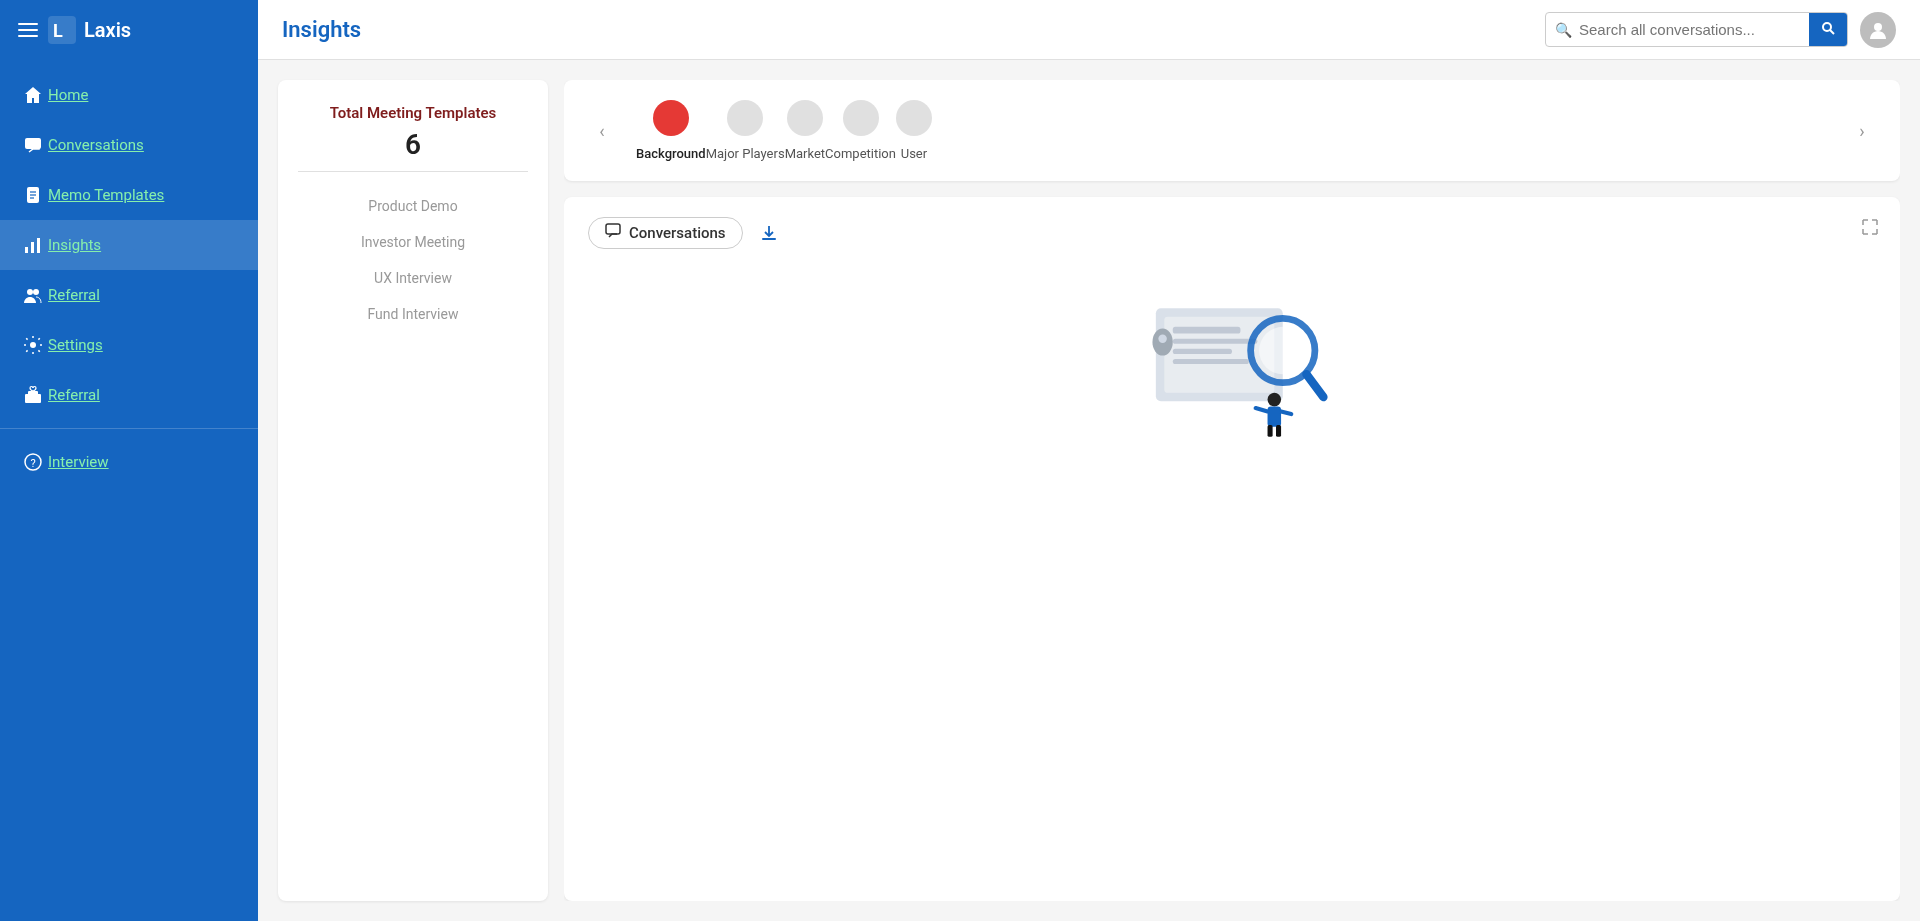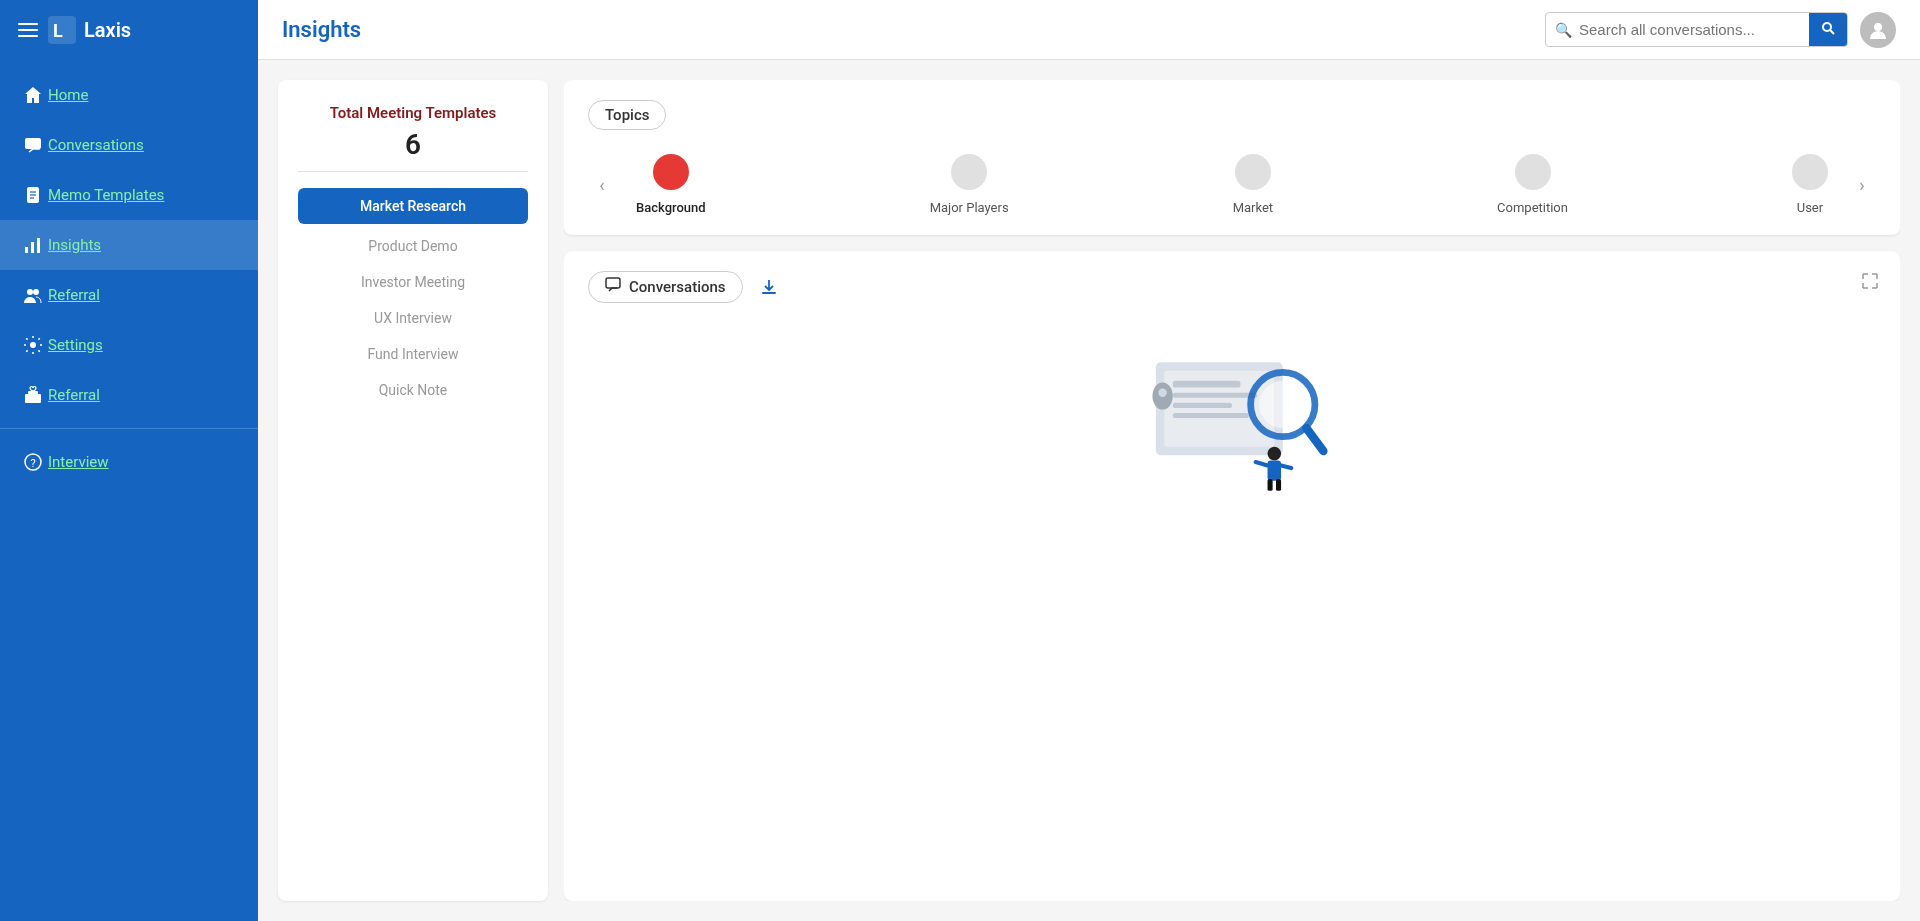--- a/index.html
+++ b/index.html
@@ -255,21 +255,21 @@
       align-items: center;
       justify-content: center;
       cursor: pointer;
       color: #999;
       font-size: 18px;
       flex-shrink: 0;
     }
     .topics-list {
       display: flex;
       flex: 1;
-      justify-content: space-between;
+      justify-content: flex-start;
       align-items: center;
       padding: 0 20px;
     }
     .topic-item {
       display: flex;
       flex-direction: column;
       align-items: center;
       gap: 10px;
       cursor: pointer;
     }
@@ -490,34 +490,29 @@
     </div>
   </div>
 
   <div class="content-area">
 
     <div class="templates-panel">
       <div class="templates-count-label">Total Meeting Templates</div>
       <div class="templates-count">6</div>
       <div class="templates-divider"></div>
 
-      <div class="template-item-active">Market Research</div>
       <div class="template-item">Product Demo</div>
       <div class="template-item">Investor Meeting</div>
       <div class="template-item">UX Interview</div>
       <div class="template-item">Fund Interview</div>
-      <div class="template-item">Quick Note</div>
     </div>
 
     <div class="right-panel">
 
       <div class="topics-card">
-        <div class="card-header">
-          <div class="card-title" style="display:flex;align-items:center;gap:8px;">Topics</div>
-        </div>
 
         <div class="topics-carousel">
           <div class="carousel-arrow">‹</div>
           <div class="topics-list">
 
             <div class="topic-item">
               <div class="topic-circle active"></div>
               <span class="topic-label active">Background</span>
             </div>
 

